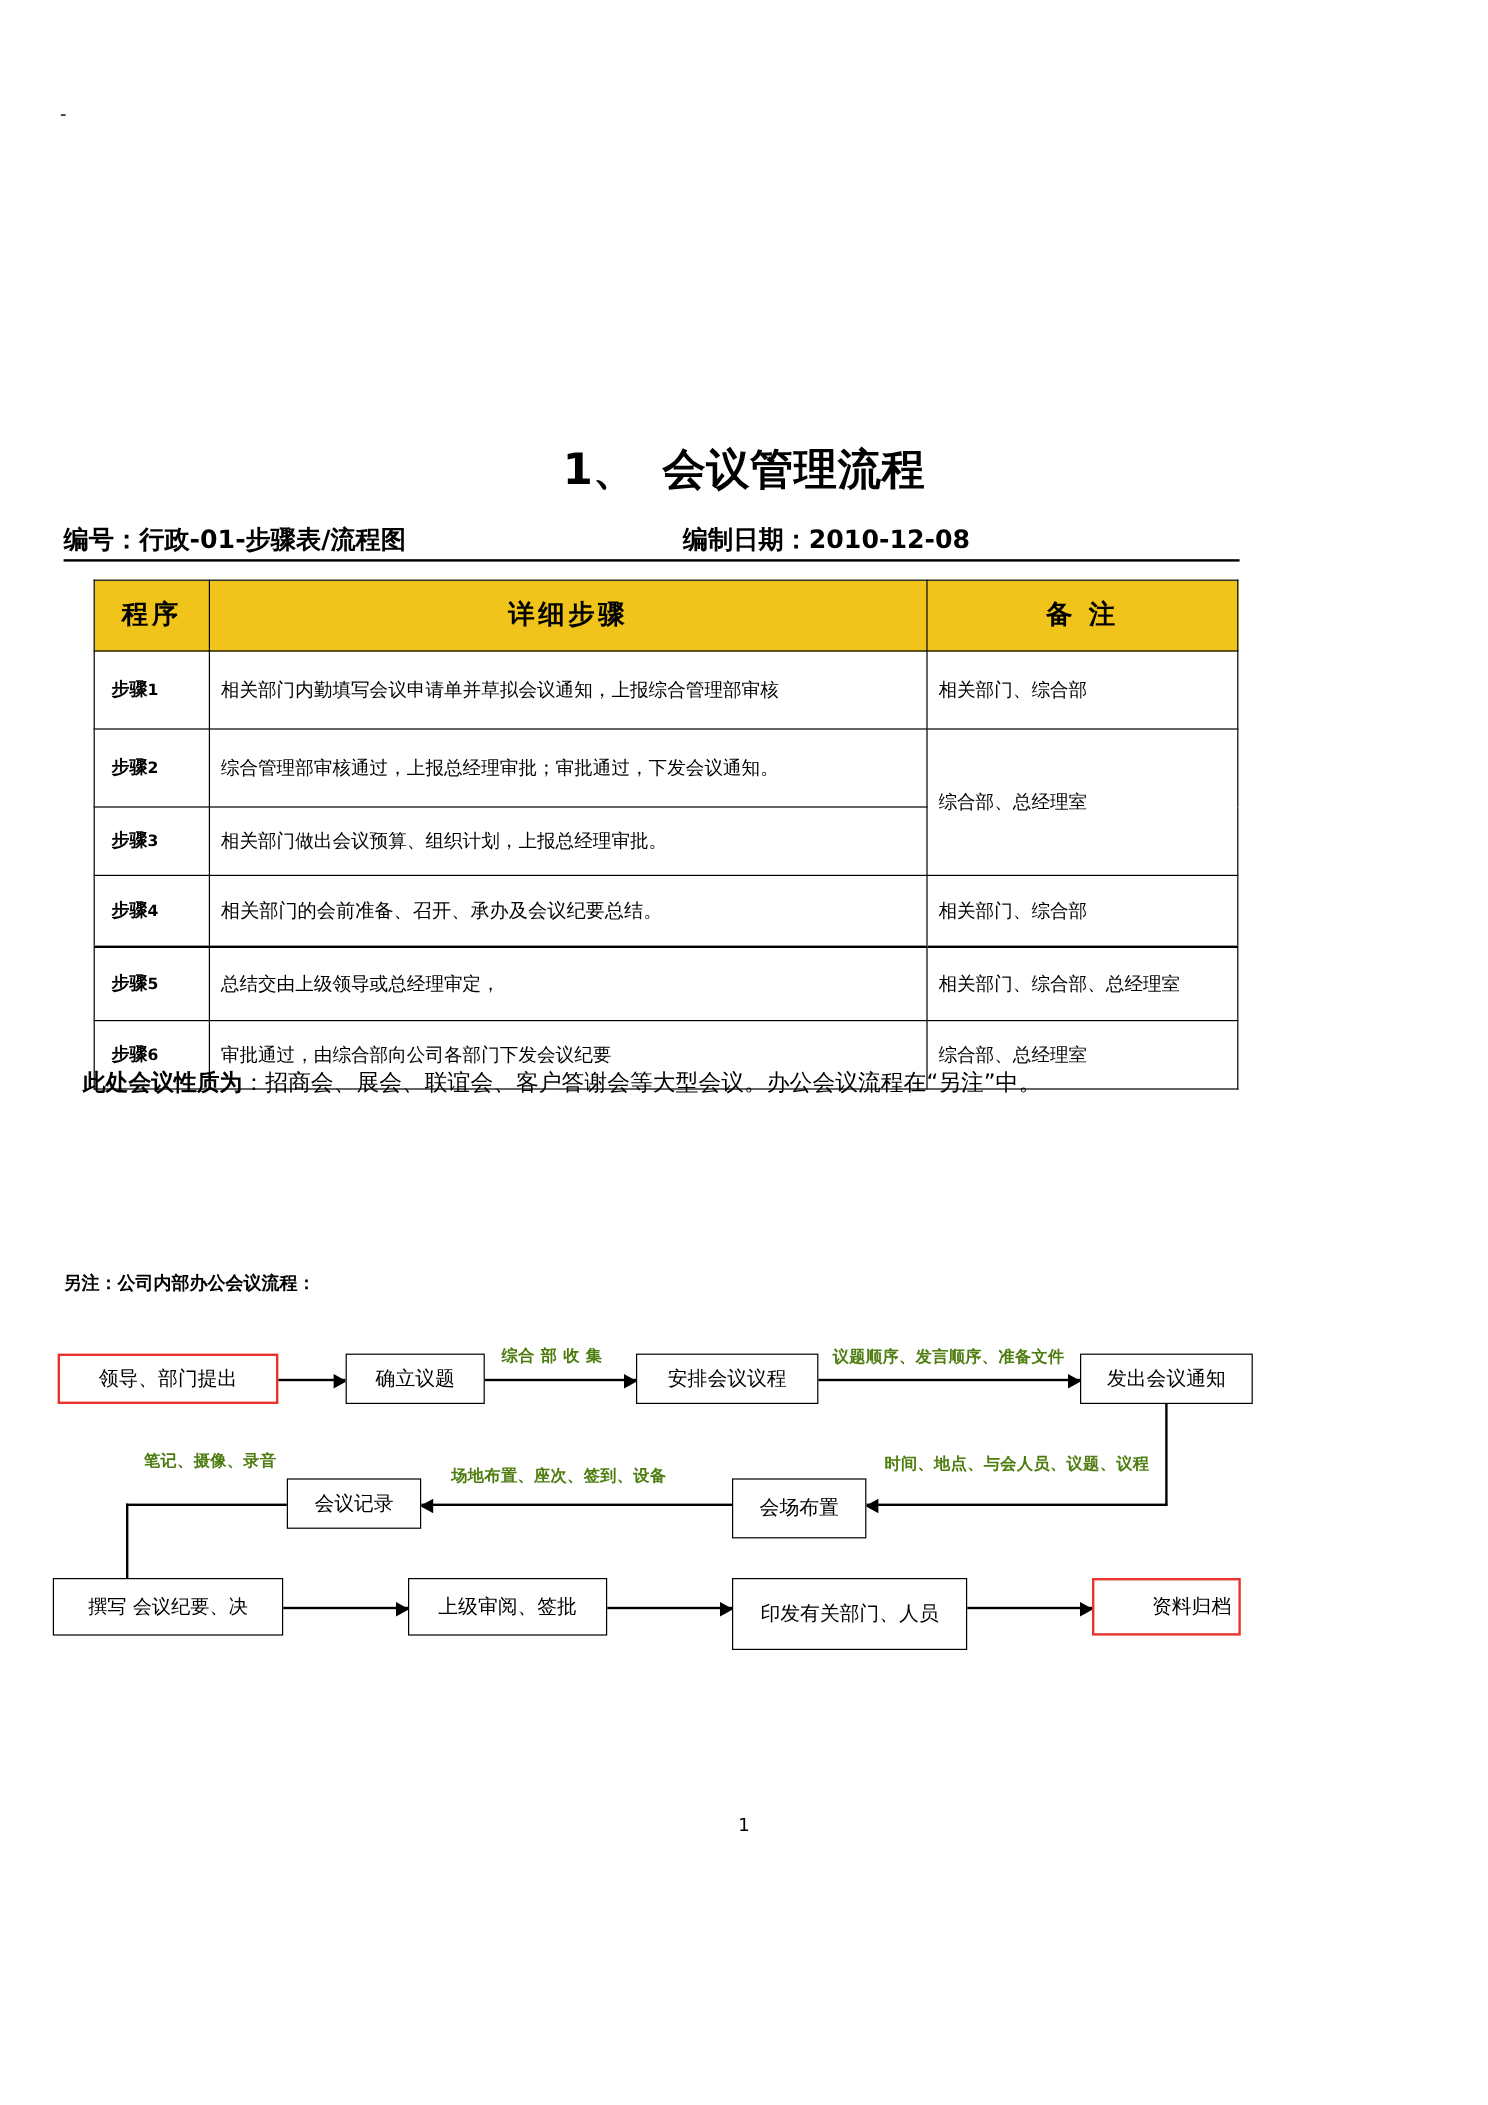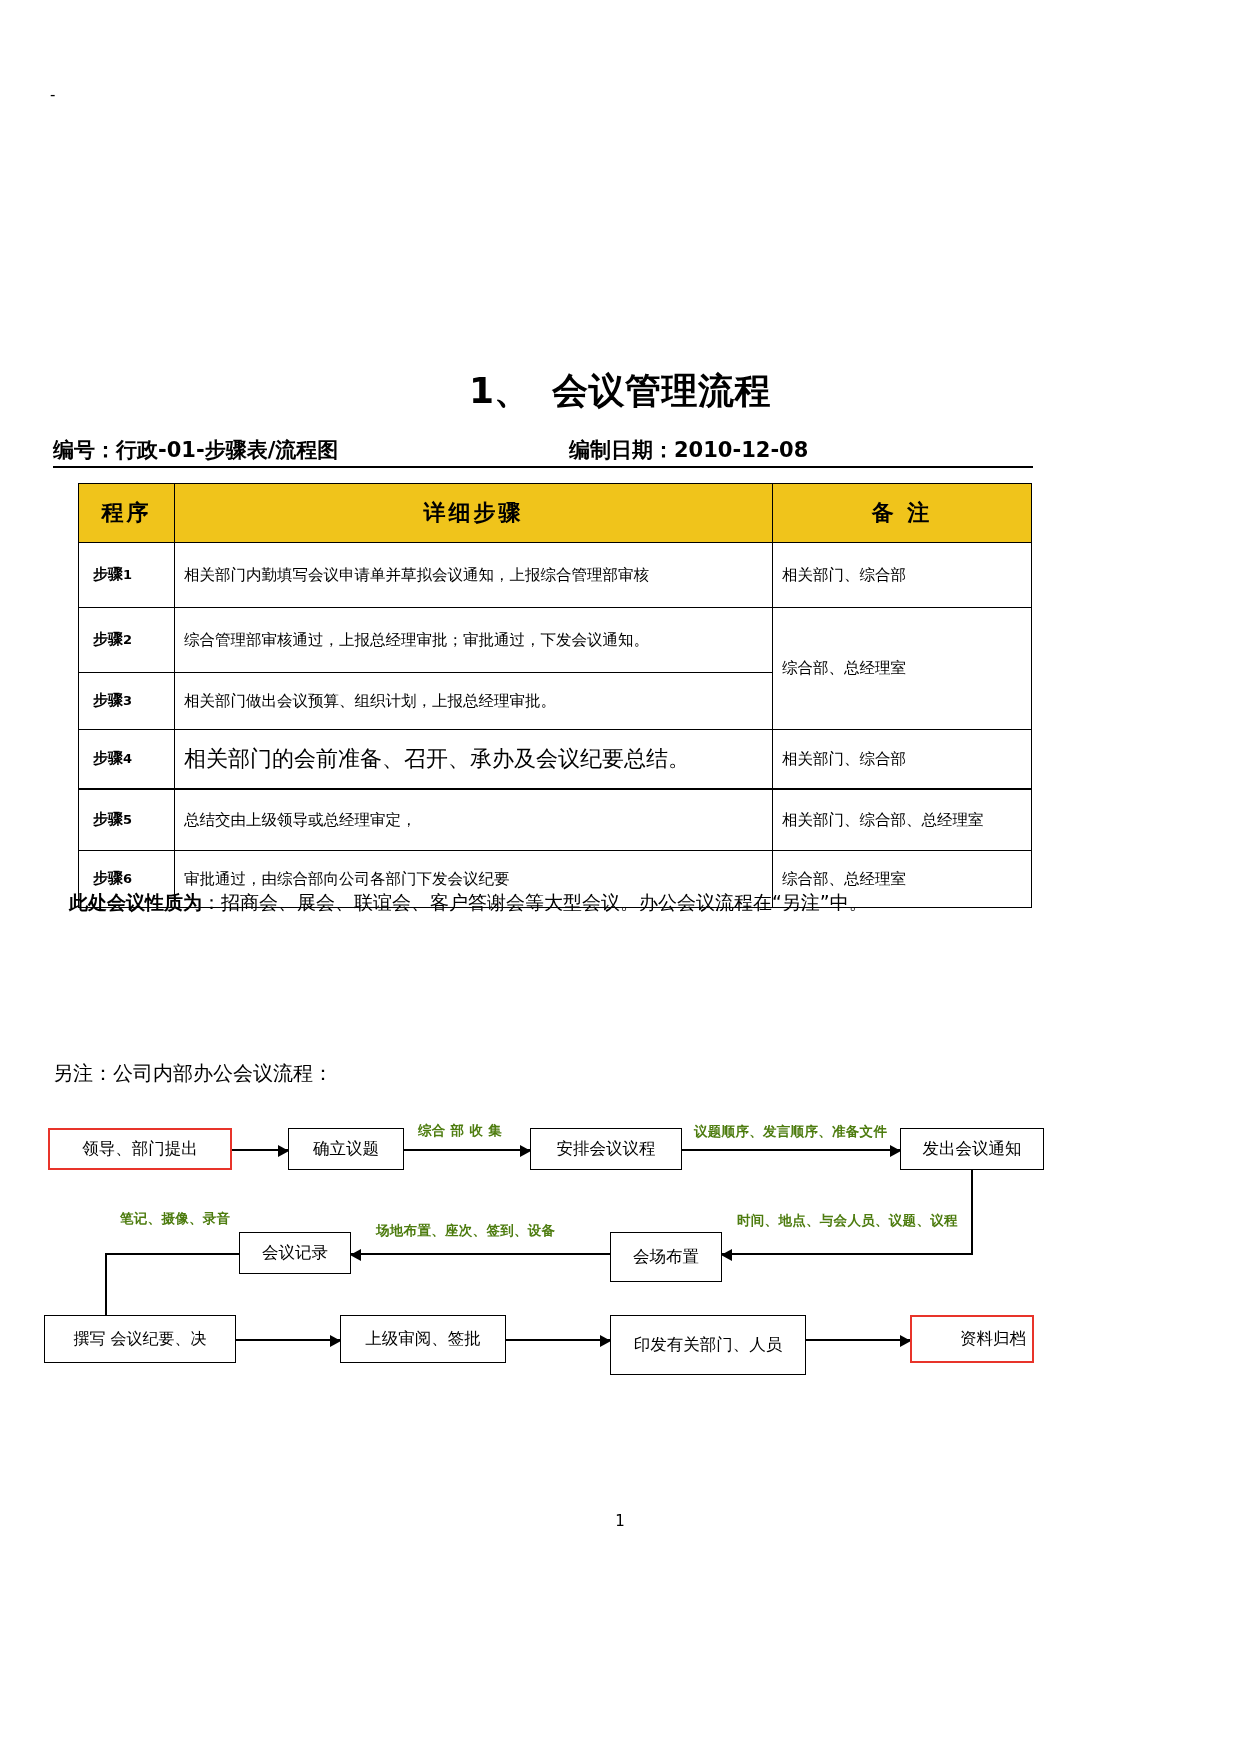--- a/index.html
+++ b/index.html
@@ -104,21 +104,21 @@
 
   td.proc-cell {
     text-align: left;
     font-weight: bold;
     font-size: 15px;
     padding-left: 14px;
     white-space: nowrap;
   }
   td.proc-cell .sn { font-size: 13px; }
   td.detail-cell { font-size: 15.5px; }
-  td.detail-cell.big { font-size: 22px; }
+  td.detail-cell.big { font-size: 16px; }
   td.note-cell { font-size: 15.5px; line-height: 1.6; }
   tr.r1 td { height: 52px; }
   tr.r2 td { height: 52px; }
   tr.r3 td { height: 44px; }
   tr.r4 td { height: 46px; }
   tr.r5 td { height: 48px; }
   tr.r6 td { height: 44px; }
   tr.thick-top td { border-top-width: 2.5px; }
 
   
@@ -132,22 +132,22 @@
     white-space: nowrap;
     margin-left: 16px;
   }
   .table-note b { font-weight: bold; }
 
   
   .another-note {
     position: absolute;
     left: 53px;
     top: 1060px;
-    font-size: 20px;
-    font-weight: normal;
+    font-size: 15px;
+    font-weight: bold;
   }
 
   
   .flow {
     position: absolute;
     left: 0;
     top: 1110px;
     width: 1240px;
     height: 280px;
   }

